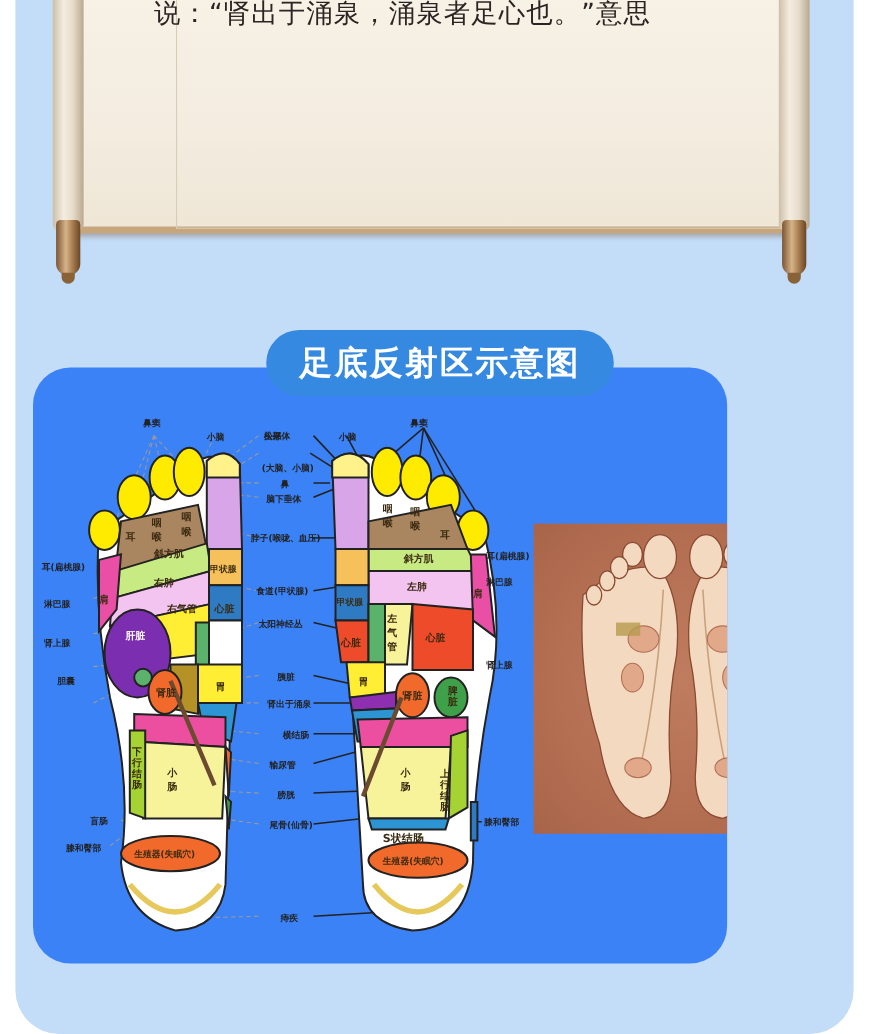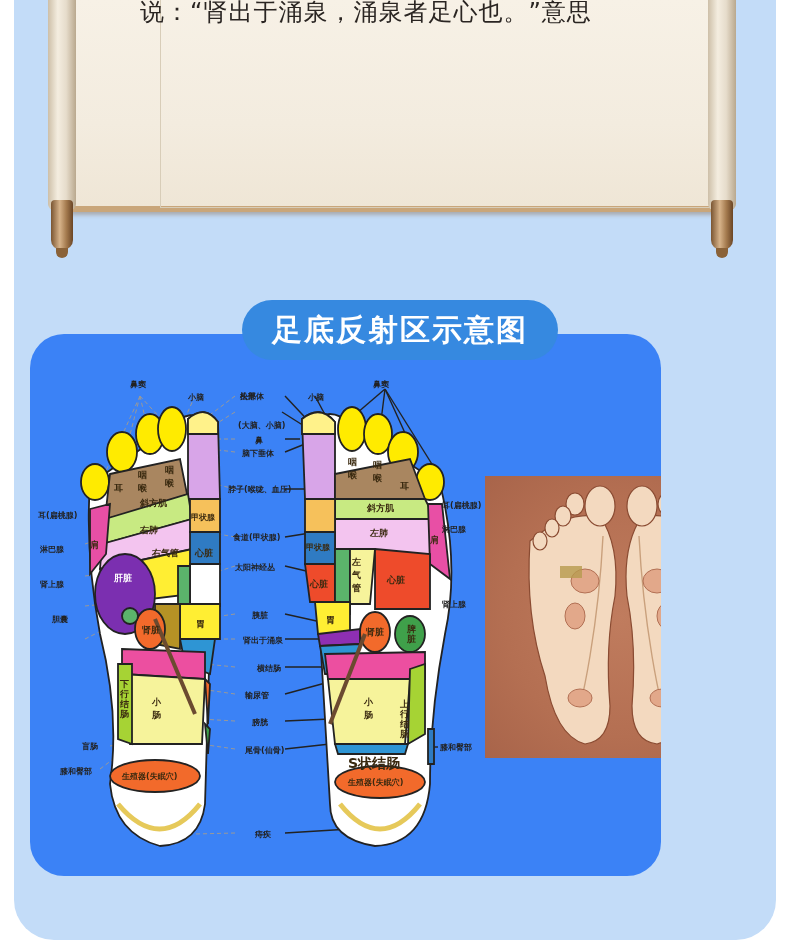--- a/index.html
+++ b/index.html
@@ -281,21 +281,21 @@
     <span class="zone-lbl" style="left:322px; top:222px; width:10px; white-space:normal;">左气管</span>
     <span class="zone-lbl" style="left:276px; top:208px; font-size:8px;">甲状腺</span>
     <span class="zone-lbl" style="left:280px; top:244px;">心脏</span>
     <span class="zone-lbl" style="left:357px; top:240px;">心脏</span>
     <span class="zone-lbl" style="left:400px; top:200px;">肩</span>
     <span class="zone-lbl" style="left:296px; top:280px;">胃</span>
     <span class="zone-lbl" style="left:336px; top:292px;">肾脏</span>
     <span class="zone-lbl" style="left:377px; top:290px; width:10px; white-space:normal; line-height:10px;">脾脏</span>
     <span class="zone-lbl" style="left:370px; top:345px; width:10px; white-space:normal; line-height:10px;margin-top:20px;">上行结肠</span>
     <span class="zone-lbl" style="left:334px; top:362px; width:10px; white-space:normal;">小肠</span>
-    <span class="zone-lbl" style="left:318px; top:421px; font-size:14px;">S状结肠</span>
+    <span class="zone-lbl" style="left:318px; top:421px; font-size:10px;">S状结肠</span>
     <span class="zone-lbl" style="left:318px; top:443px; font-size:8px;">生殖器(失眠穴)</span>
   </div>
 
   <div class="photo">
     <svg width="272" height="282" viewBox="0 0 272 282">
       <g fill="#f3d9bf" stroke="#8a4b32" stroke-width="1.2">
         <path d="M45 65 Q40 140 60 200 Q70 260 100 268 Q125 265 125 230 Q120 170 130 120 Q135 70 115 40 Q80 35 45 65 Z"></path>
         <ellipse cx="115" cy="30" rx="15" ry="20"></ellipse>
         <ellipse cx="90" cy="28" rx="9" ry="11"></ellipse>
         <ellipse cx="78" cy="40" rx="8" ry="10"></ellipse>

